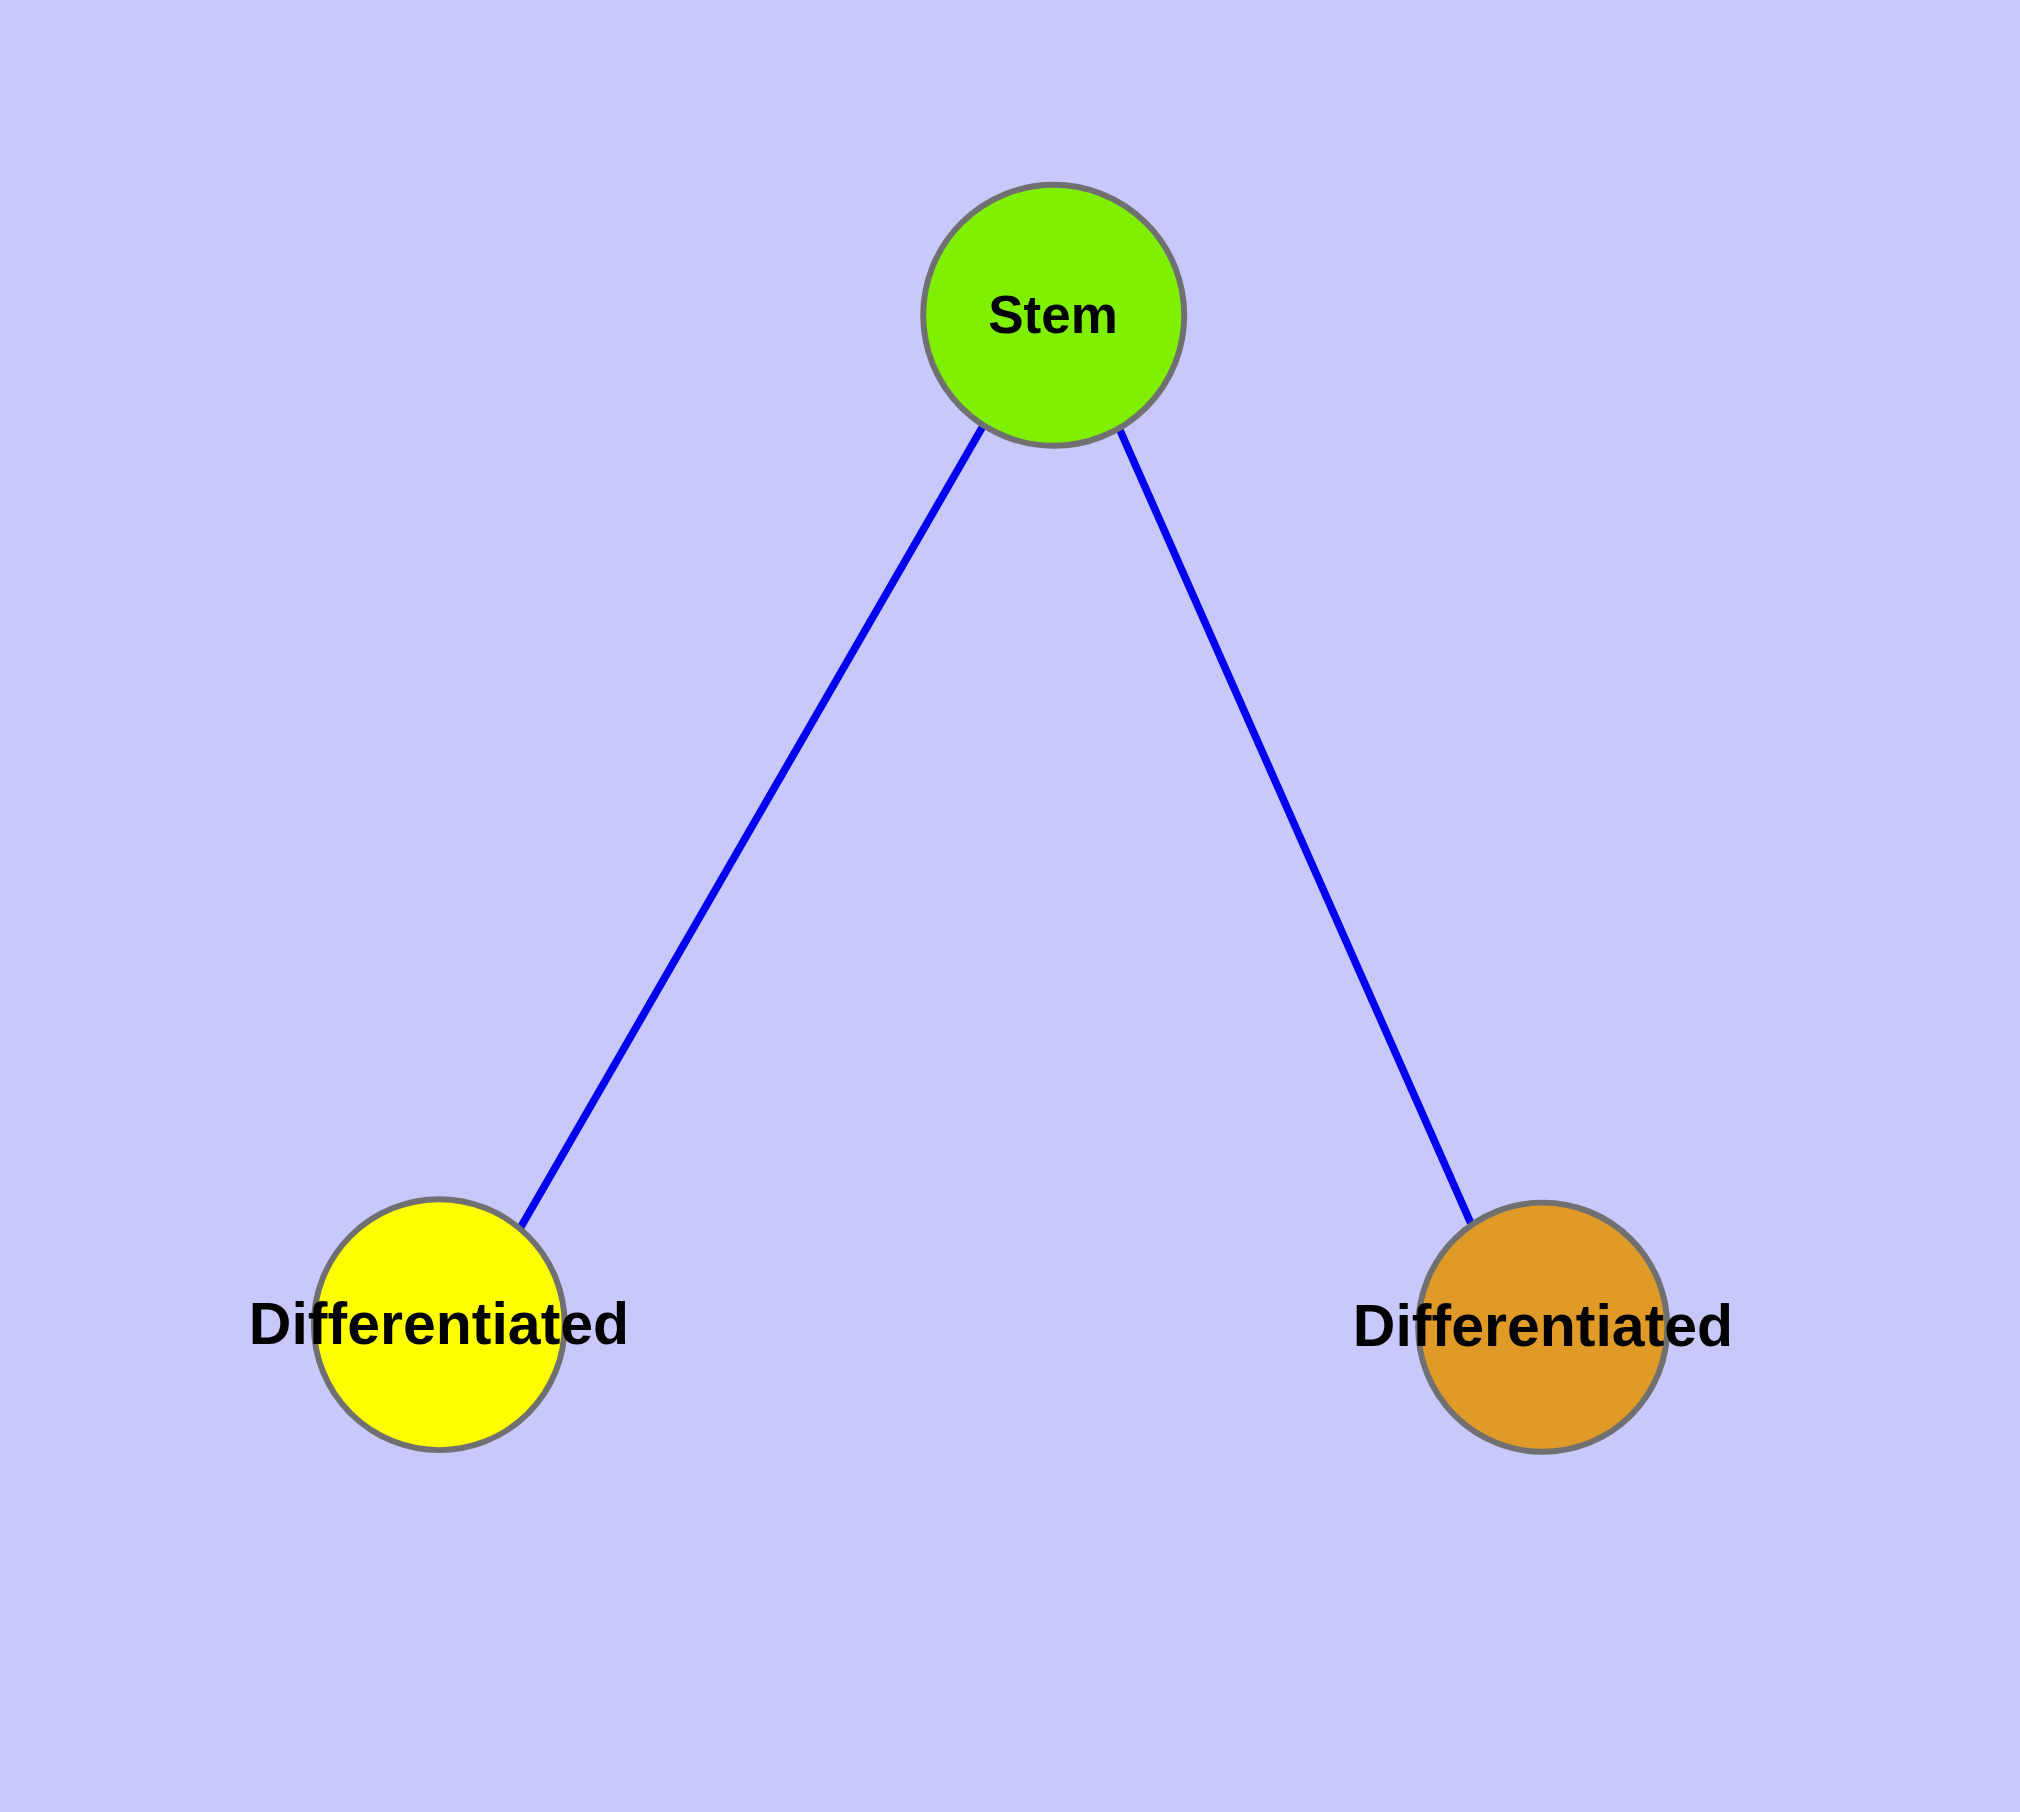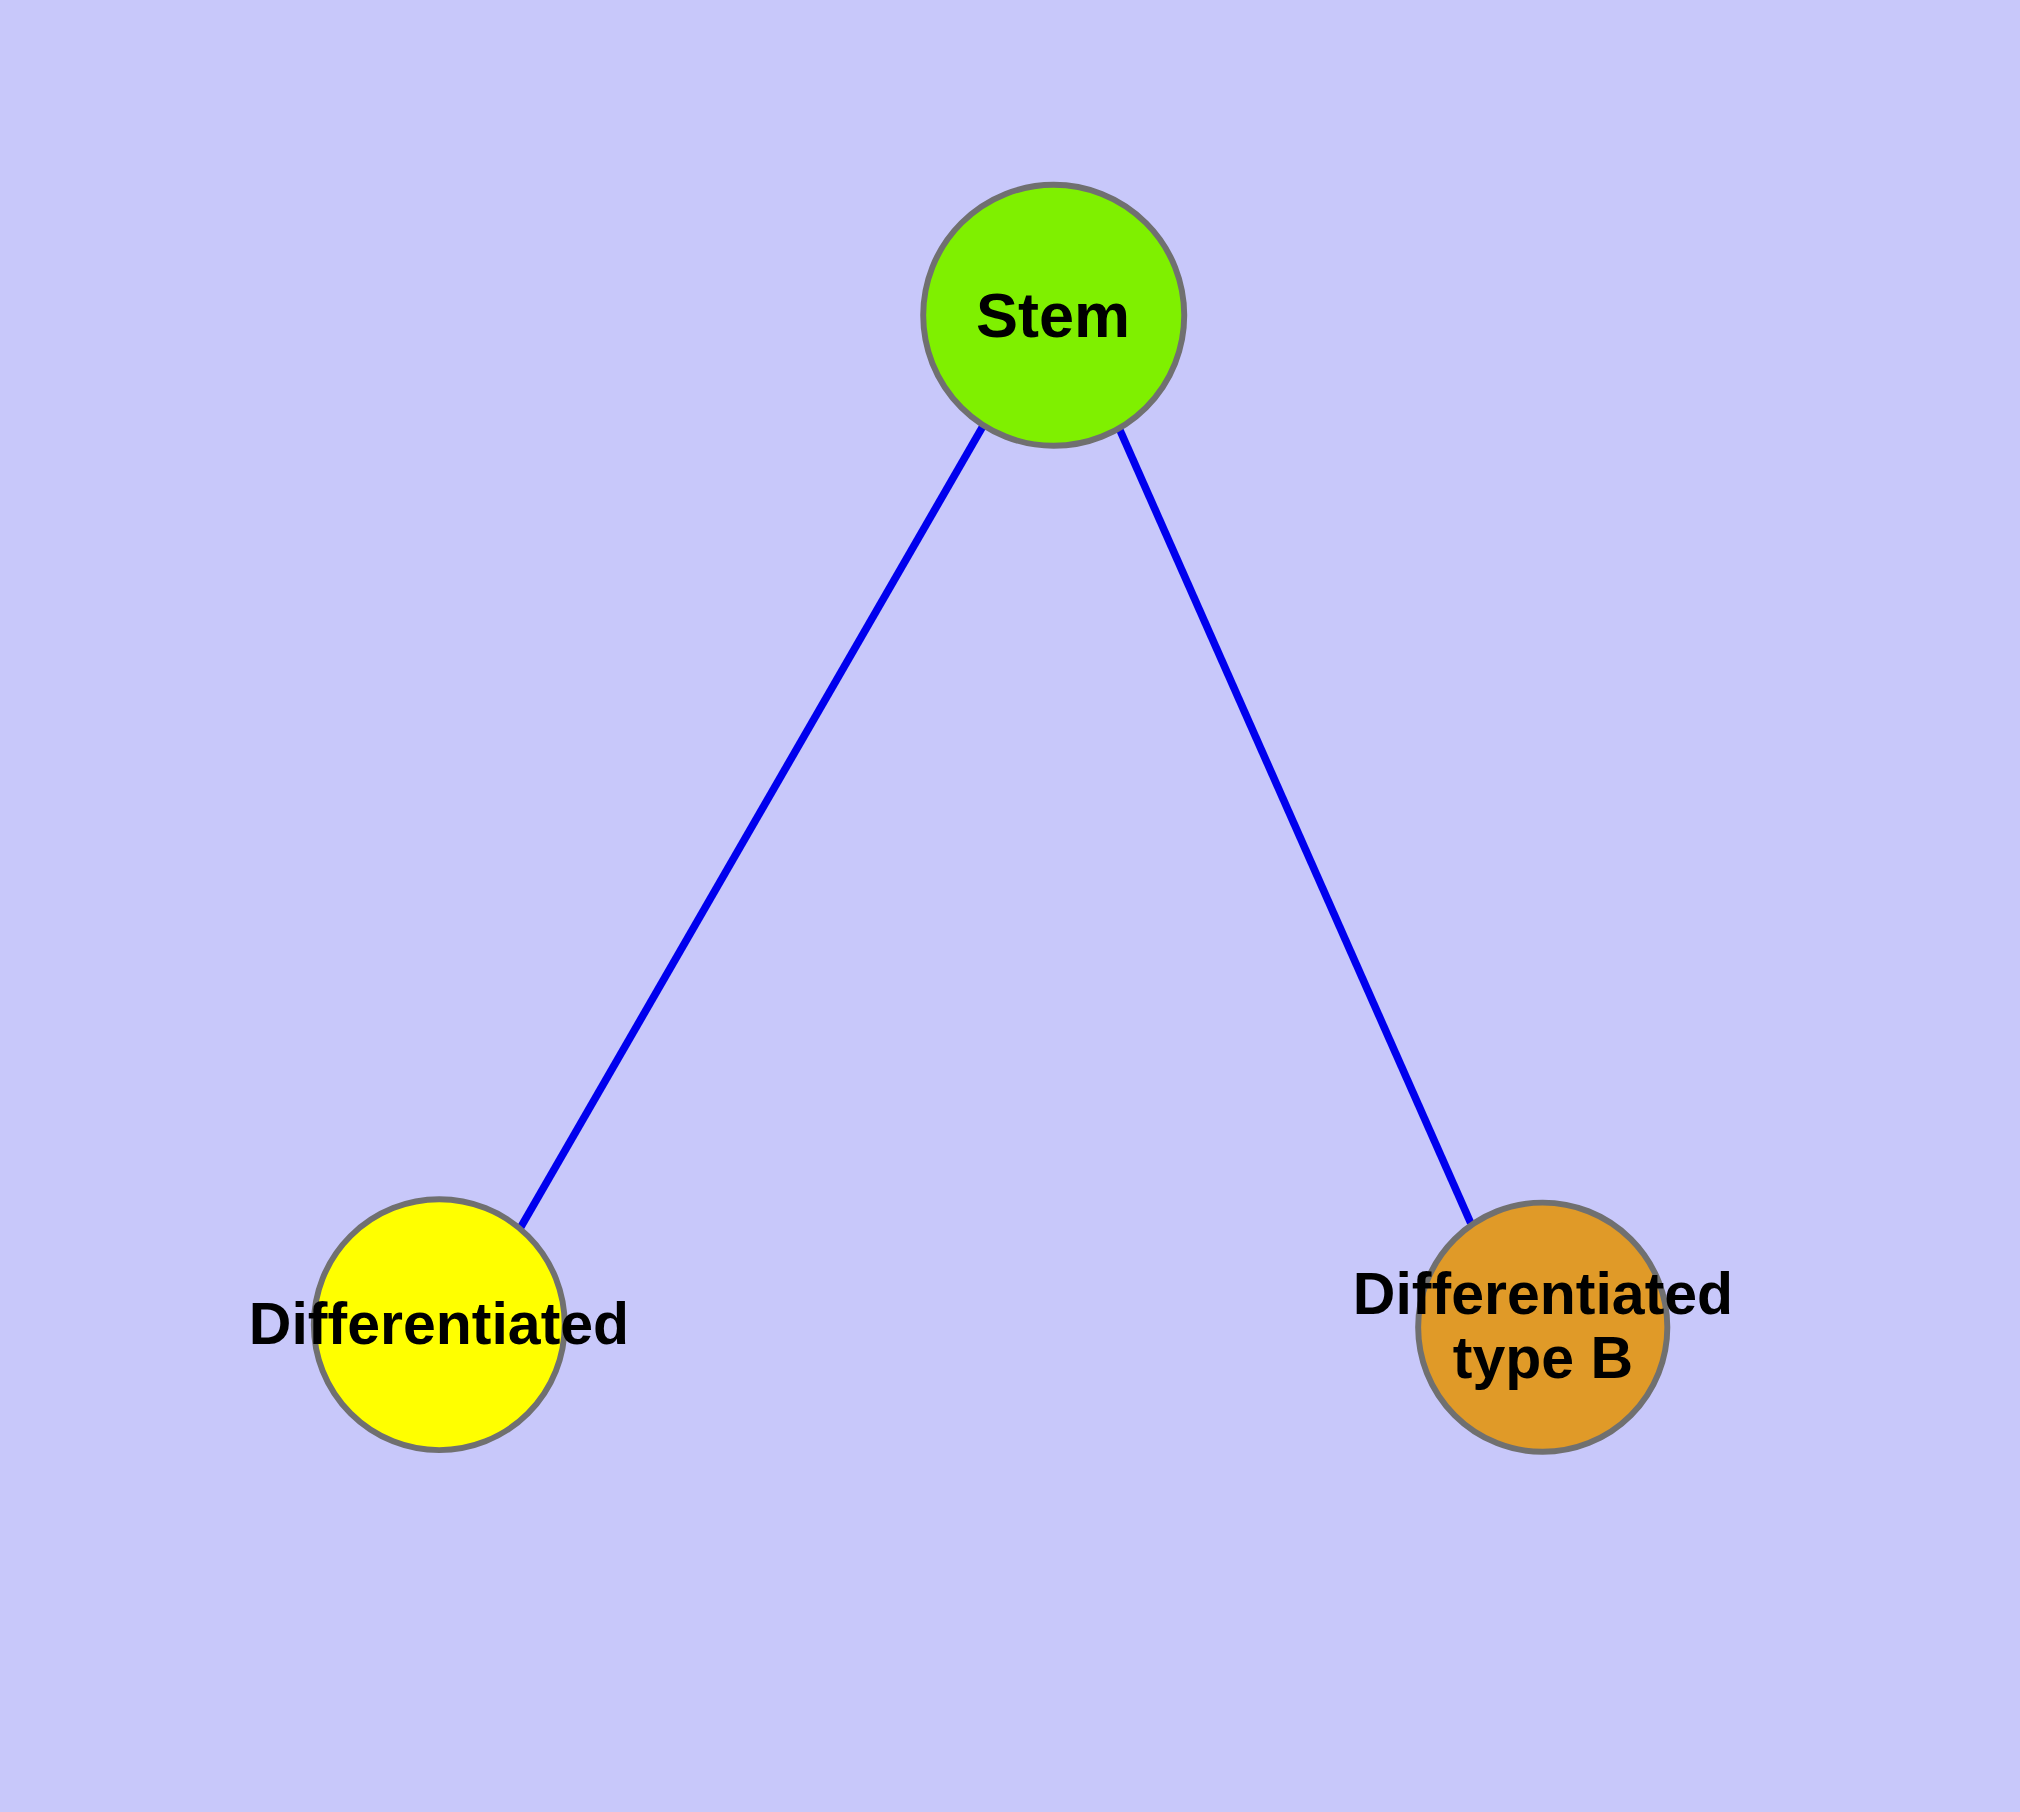--- a/index.html
+++ b/index.html
@@ -52,19 +52,19 @@
         <line x1="1320" y1="505" x2="1735" y2="1443" stroke="#0000ee" stroke-width="9" stroke-linecap="butt"></line>
       </g>
     <g id="nodes-group">
         <circle cx="1243" cy="372" r="154" fill="#7ff000" stroke="#707070" stroke-width="7"></circle>
         <circle cx="518" cy="1563" r="148" fill="#ffff00" stroke="#707070" stroke-width="7"></circle>
         <circle cx="1820" cy="1566" r="147" fill="#e09a28" stroke="#707070" stroke-width="7"></circle>
       </g>
   </svg>
 
   <div id="labels-layer">
-      <div class="node-label" style="left: 1053px; top: 315px; font-size: 63px; color: rgb(0, 0, 0);"><div>Stem</div></div>
+      <div class="node-label" style="left: 1053px; top: 315px; font-size: 53px; color: rgb(0, 0, 0);"><div>Stem</div></div>
       <div class="node-label" style="left: 439px; top: 1325px; font-size: 59px; color: rgb(0, 0, 0);"><div>Differentiated</div></div>
-      <div class="node-label" style="left: 1543px; top: 1327px; font-size: 59px; color: rgb(0, 0, 0);"><div>Differentiated</div><div>type B</div></div>
+      <div class="node-label" style="left: 1543px; top: 1327px; font-size: 59px; color: rgb(0, 0, 0);"><div>Differentiated</div></div>
     </div>
 
 </div>
 
 
 </body></html>

